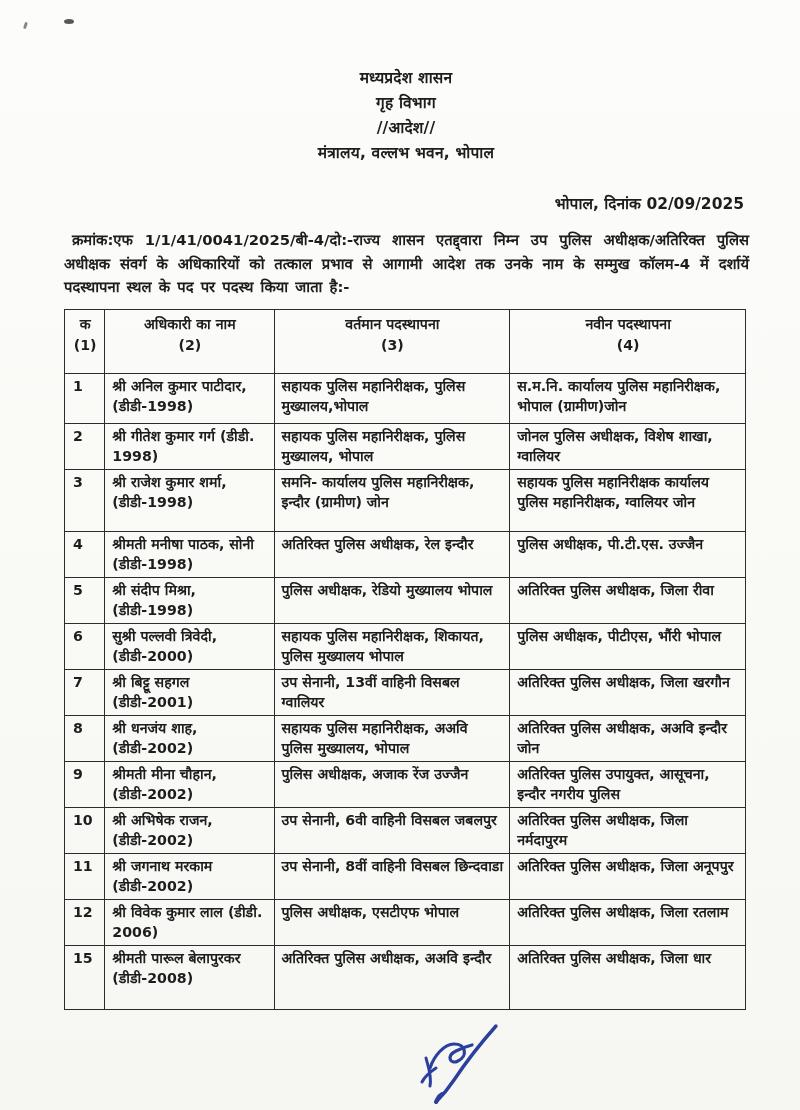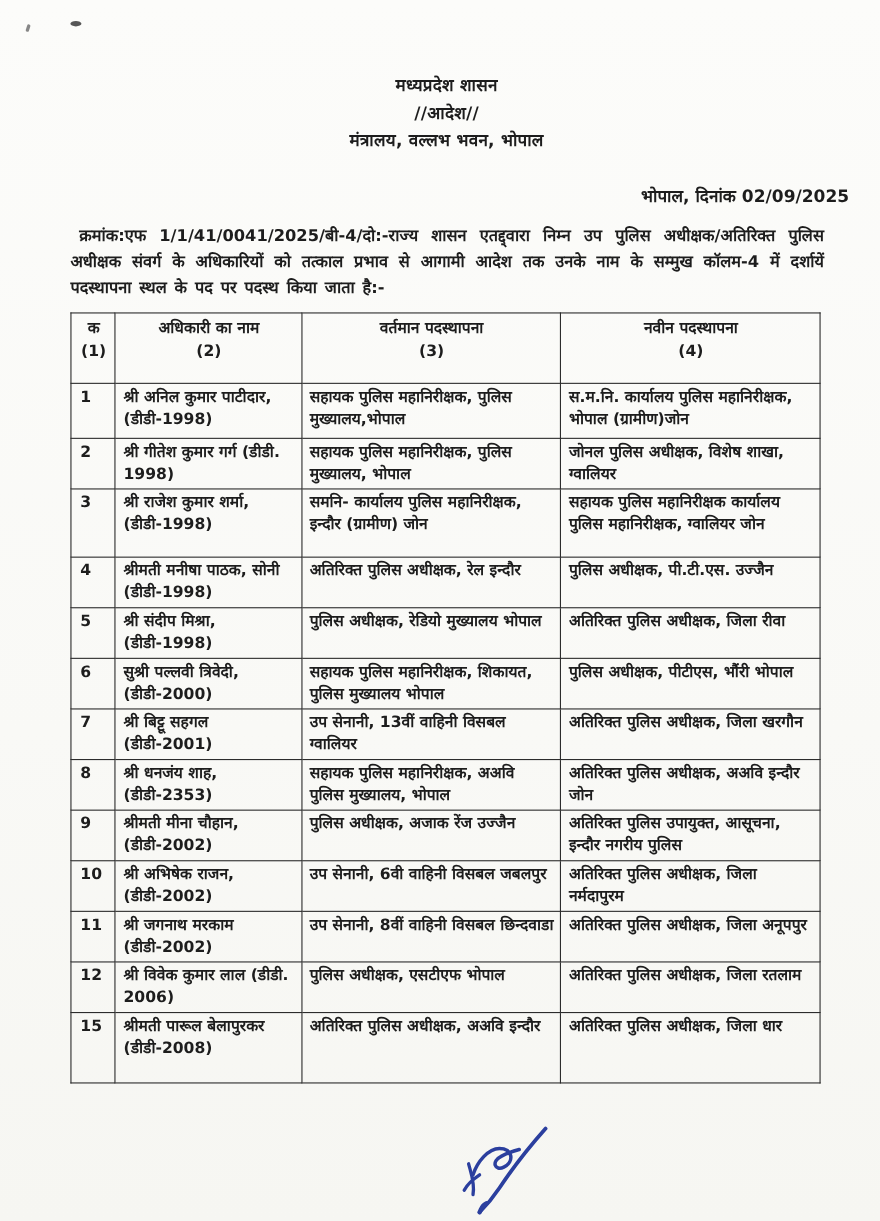--- a/index.html
+++ b/index.html
@@ -29,21 +29,21 @@
     margin-top:66px;
     text-align:center;
     font-weight:700;
     font-size:15.5px;
     line-height:25px;
     letter-spacing:.2px;
     padding-left:12px;
   }
   .date-line{
     text-align:right;
-    padding-right:28px;
+    padding-right:56px;
     margin-top:26px;
     font-weight:700;
     font-size:15.5px;
   }
   .order-para{
     margin:14px 51px 0 64px;
     font-size:14.8px;
     font-weight:600;
     line-height:23.5px;
     text-align:justify;
@@ -89,20 +89,21 @@
 </head>
 <body>
 
 <div class="page">
 
   <div class="ink-comma"></div>
   <div class="ink-dash"></div>
 
   <div class="doc-header">
     <div>मध्यप्रदेश शासन</div>
+    <div>गृह विभाग</div>
     <div>//आदेश//</div>
     <div>मंत्रालय, वल्लभ भवन, भोपाल</div>
   </div>
 
   <div class="date-line">भोपाल, दिनांक 02/09/2025</div>
 
   <div class="order-para">क्रमांक:एफ 1/1/41/0041/2025/बी-4/दो:-राज्य शासन एतद्द्वारा निम्न उप पुलिस अधीक्षक/अतिरिक्त पुलिस अधीक्षक संवर्ग के अधिकारियों को तत्काल प्रभाव से आगामी आदेश तक उनके नाम के सम्मुख कॉलम-4 में दर्शायें पदस्थापना स्थल के पद पर पदस्थ किया जाता है:-</div>
 
   <table class="order-table">
     <colgroup>
@@ -169,21 +170,21 @@
         <td>पुलिस अधीक्षक, पीटीएस, भौंरी भोपाल</td>
       </tr>
       <tr class="h44">
         <td class="sno">7</td>
         <td>श्री बिट्टू सहगल (डीडी-2001)</td>
         <td>उप सेनानी, 13वीं वाहिनी विसबल ग्वालियर</td>
         <td>अतिरिक्त पुलिस अधीक्षक, जिला खरगौन</td>
       </tr>
       <tr class="h44">
         <td class="sno">8</td>
-        <td>श्री धनजंय शाह, (डीडी-2353)</td>
+        <td>श्री धनजंय शाह, (डीडी-2002)</td>
         <td>सहायक पुलिस महानिरीक्षक, अअवि पुलिस मुख्यालय, भोपाल</td>
         <td>अतिरिक्त पुलिस अधीक्षक, अअवि इन्दौर जोन</td>
       </tr>
       <tr class="h44">
         <td class="sno">9</td>
         <td>श्रीमती मीना चौहान, (डीडी-2002)</td>
         <td>पुलिस अधीक्षक, अजाक रेंज उज्जैन</td>
         <td>अतिरिक्त पुलिस उपायुक्त, आसूचना, इन्दौर नगरीय पुलिस</td>
       </tr>
       <tr class="h44">

